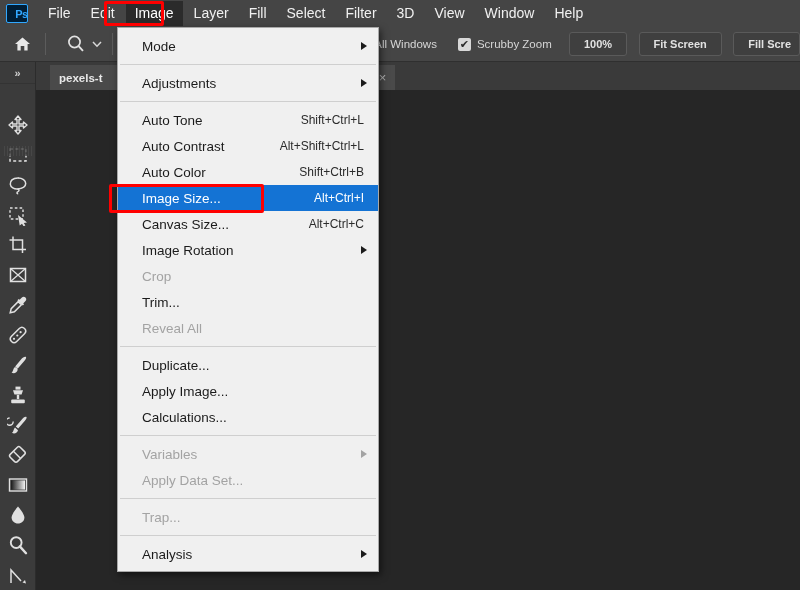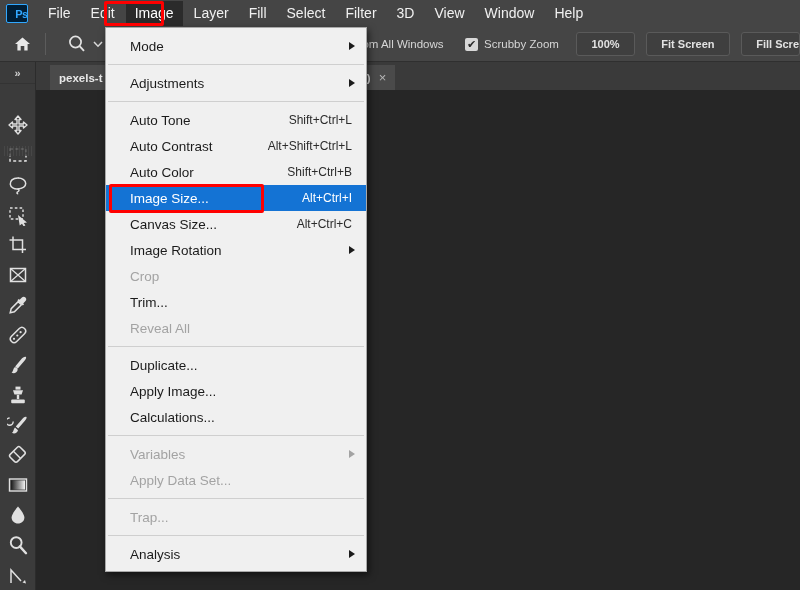--- a/index.html
+++ b/index.html
@@ -112,21 +112,21 @@
   }
 
   
   .canvas {
     position: absolute; left: 36px; top: 90px; width: 764px; height: 500px;
     background: #262626;
   }
 
   
   .dropdown {
-    position: absolute; left: 105px; top: 27px; width: 262px;
+    position: absolute; left: 117px; top: 27px; width: 262px;
     background: #f0f0f0;
     border: 1px solid #a8a8a8;
     box-shadow: 2px 3px 7px rgba(0,0,0,.55);
     padding: 5px 0 4px 0;
     z-index: 40;
   }
   .mrow {
     position: relative; display: flex; align-items: center;
     height: 26px; padding: 0 10px 0 24px;
     color: #1b1b1b; font-size: 13.5px; white-space: nowrap;
@@ -310,21 +310,21 @@
     <div style="width:22px"></div>
     <div class="opt-check">
       <span class="checkbox">✔</span>
       <span class="opt-text">Scrubby Zoom</span>
     </div>
     <div style="width:18px"></div>
     <button class="opt-btn">100%</button>
     <div style="width:12px"></div>
     <button class="opt-btn">Fit Screen</button>
     <div style="width:12px"></div>
-    <button class="opt-btn" style="padding-right:0">Fill Scre</button>
+    <button class="opt-btn" style="padding-right:8px">Fill Scre</button>
   </div>
 
   <div class="dropdown" id="image-menu">
       <div class="mrow">
         <span class="label">Mode</span>
         <span class="arrow"></span>
       </div>
       <div class="msep"></div>
       <div class="mrow">
         <span class="label">Adjustments</span>

